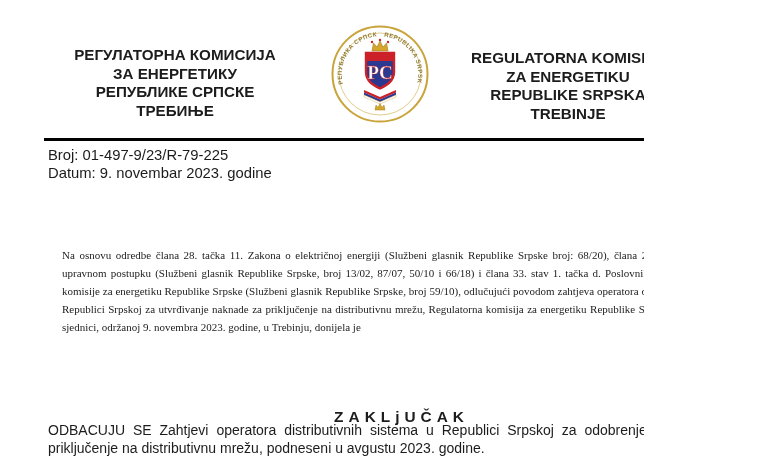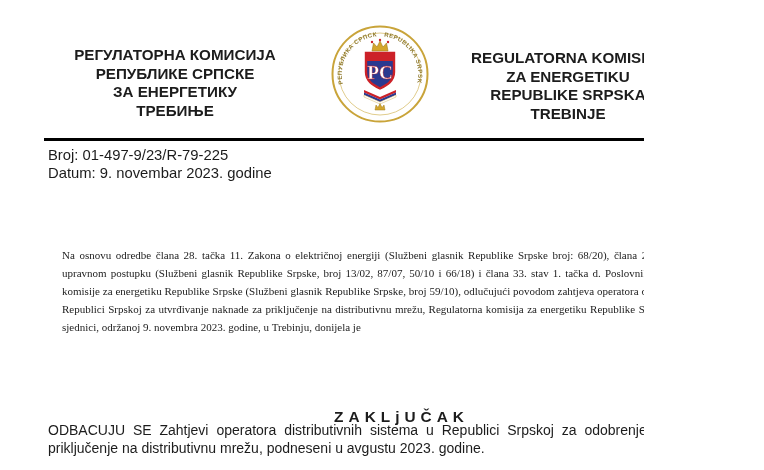--- a/index.html
+++ b/index.html
@@ -38,22 +38,22 @@
     font-size:14px;line-height:18px;text-align:justify;
   }
 </style>
 </head>
 <body>
 
 <div class="page">
 
   <div class="header-left">
     <div>РЕГУЛАТОРНА КОМИСИЈА</div>
+    <div>ЗА ЕНЕРГЕТИКУ</div>
     <div>РЕПУБЛИКЕ СРПСКЕ</div>
-    <div>ЗА ЕНЕРГЕТИКУ</div>
     <div>ТРЕБИЊЕ</div>
   </div>
 
   <div class="emblem">
     <svg viewBox="0 0 100 100">
 
       <circle cx="50" cy="50" r="47.5" fill="#ffffff" stroke="#c9a43a" stroke-width="2"></circle>
       <circle cx="50" cy="50" r="41" fill="none" stroke="#d8bf6e" stroke-width="0.8"></circle>
 
       <defs>

